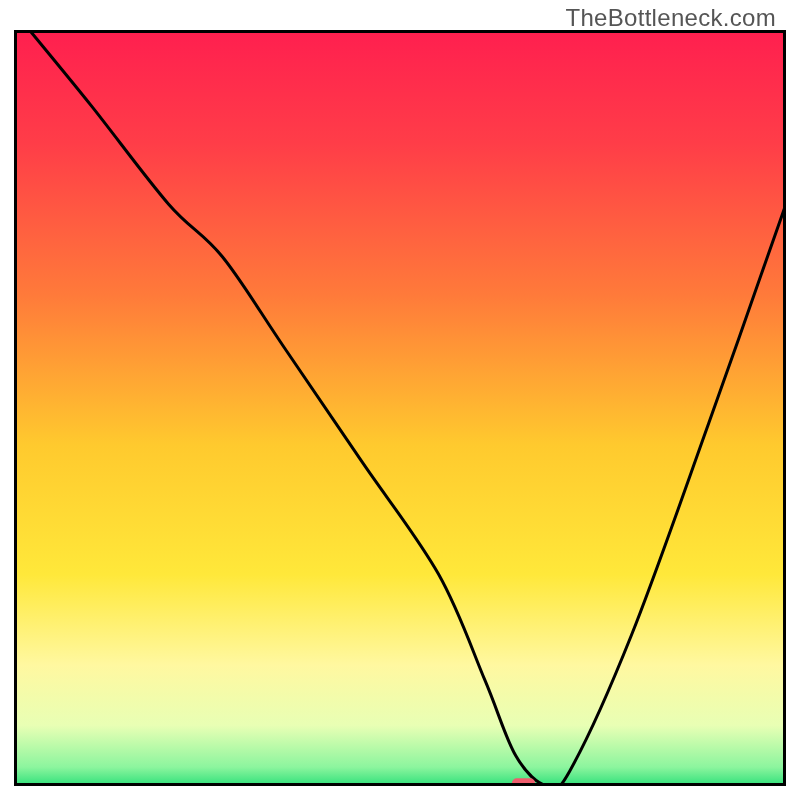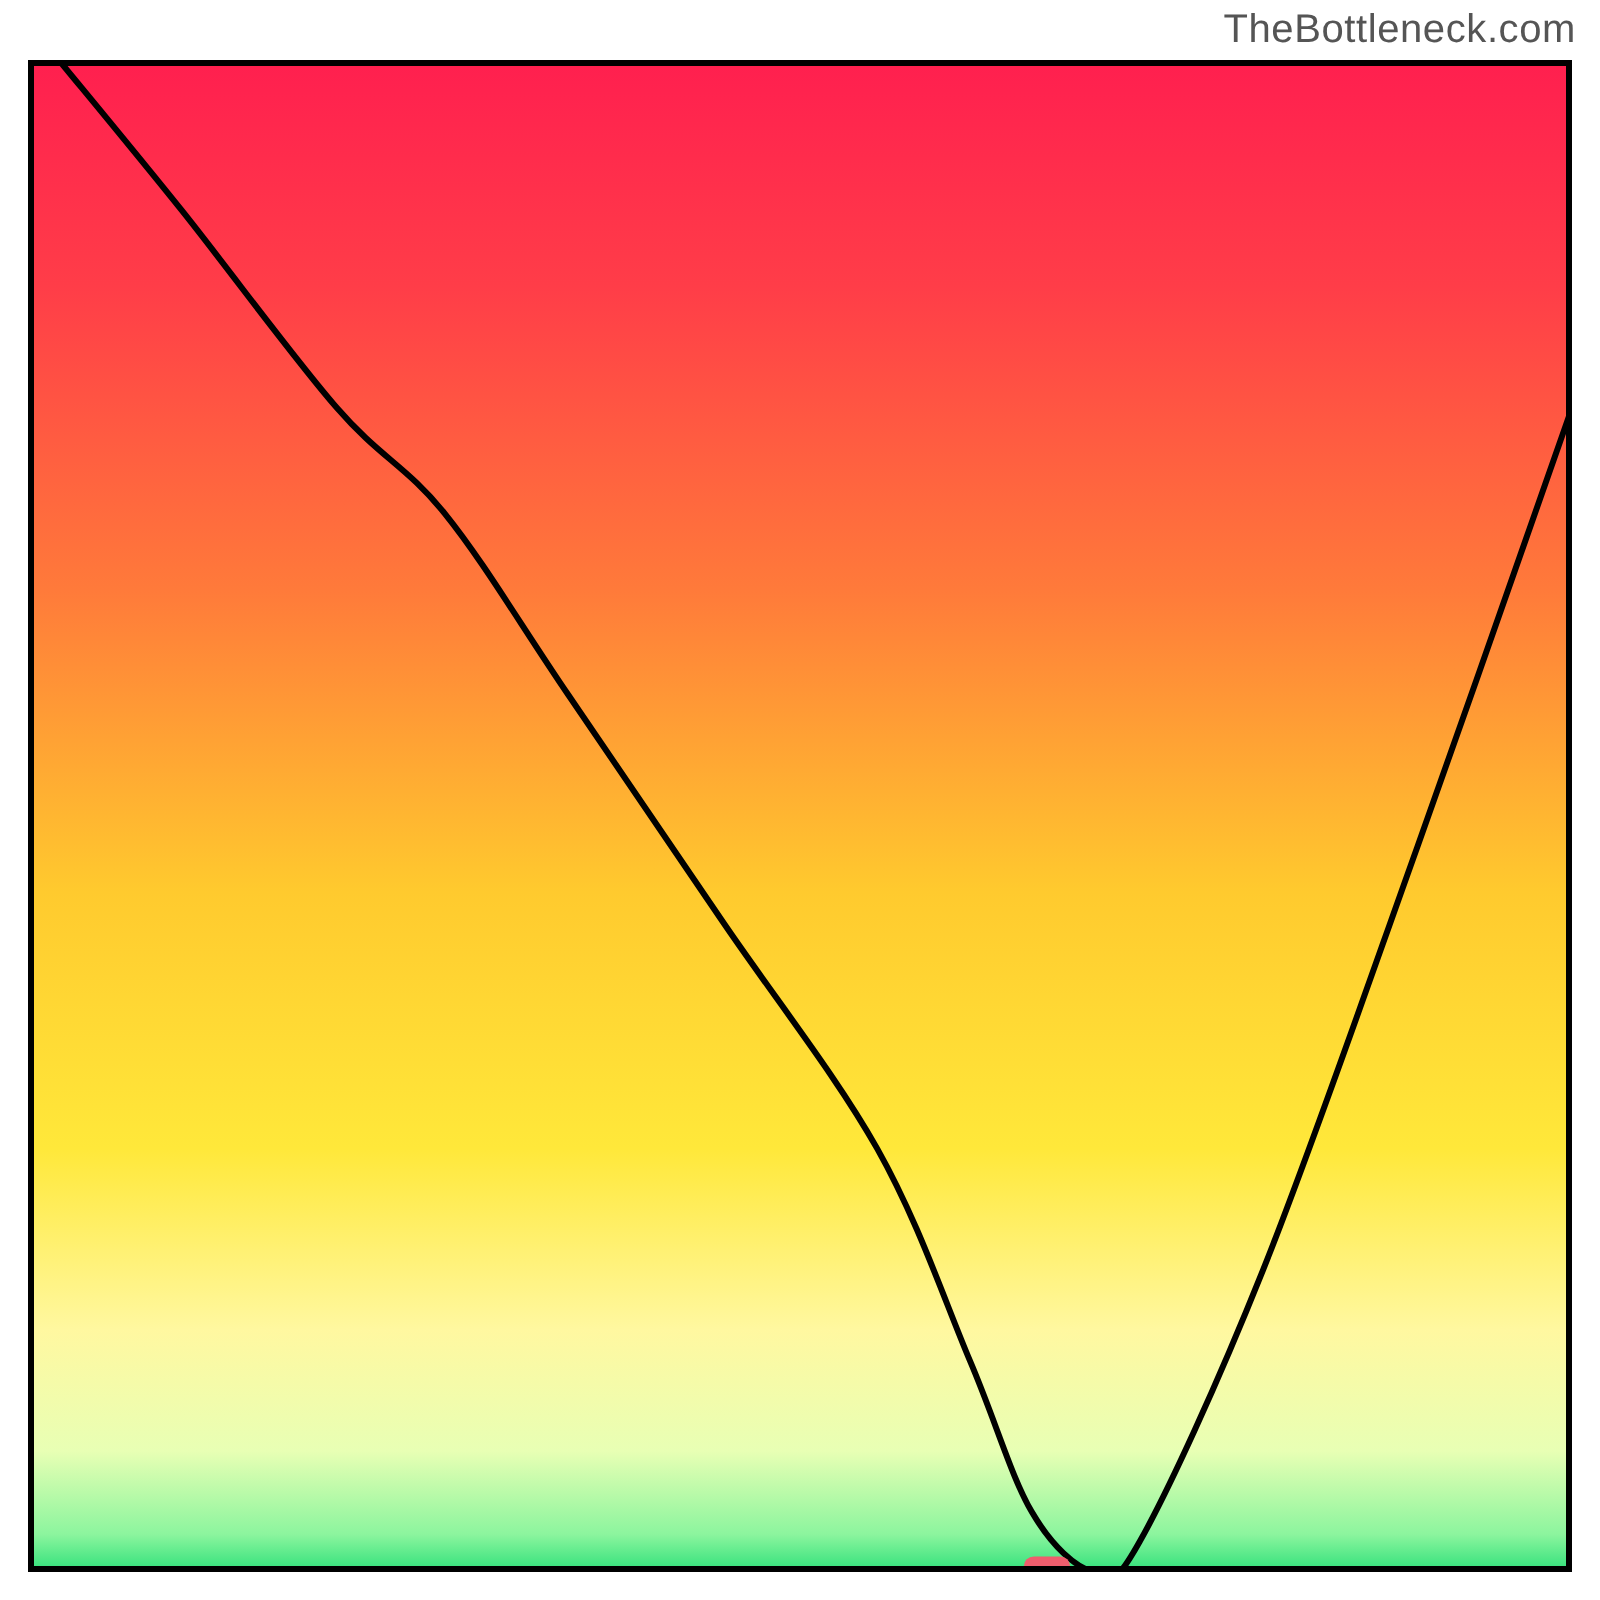--- a/index.html
+++ b/index.html
@@ -13,22 +13,22 @@
   }
   .frame {
     position: relative;
     width: 800px;
     height: 800px;
     box-sizing: border-box;
   }
   .watermark {
     position: absolute;
     top: 4px;
-    right: 12px;
-    font-size: 20px;
+    right: 24px;
+    font-size: 24px;
     color: #555555;
     font-weight: 500;
     letter-spacing: 0.3px;
   }
   .plot-area {
     position: absolute;
     left: 14px;
     top: 30px;
     width: 772px;
     height: 756px;

